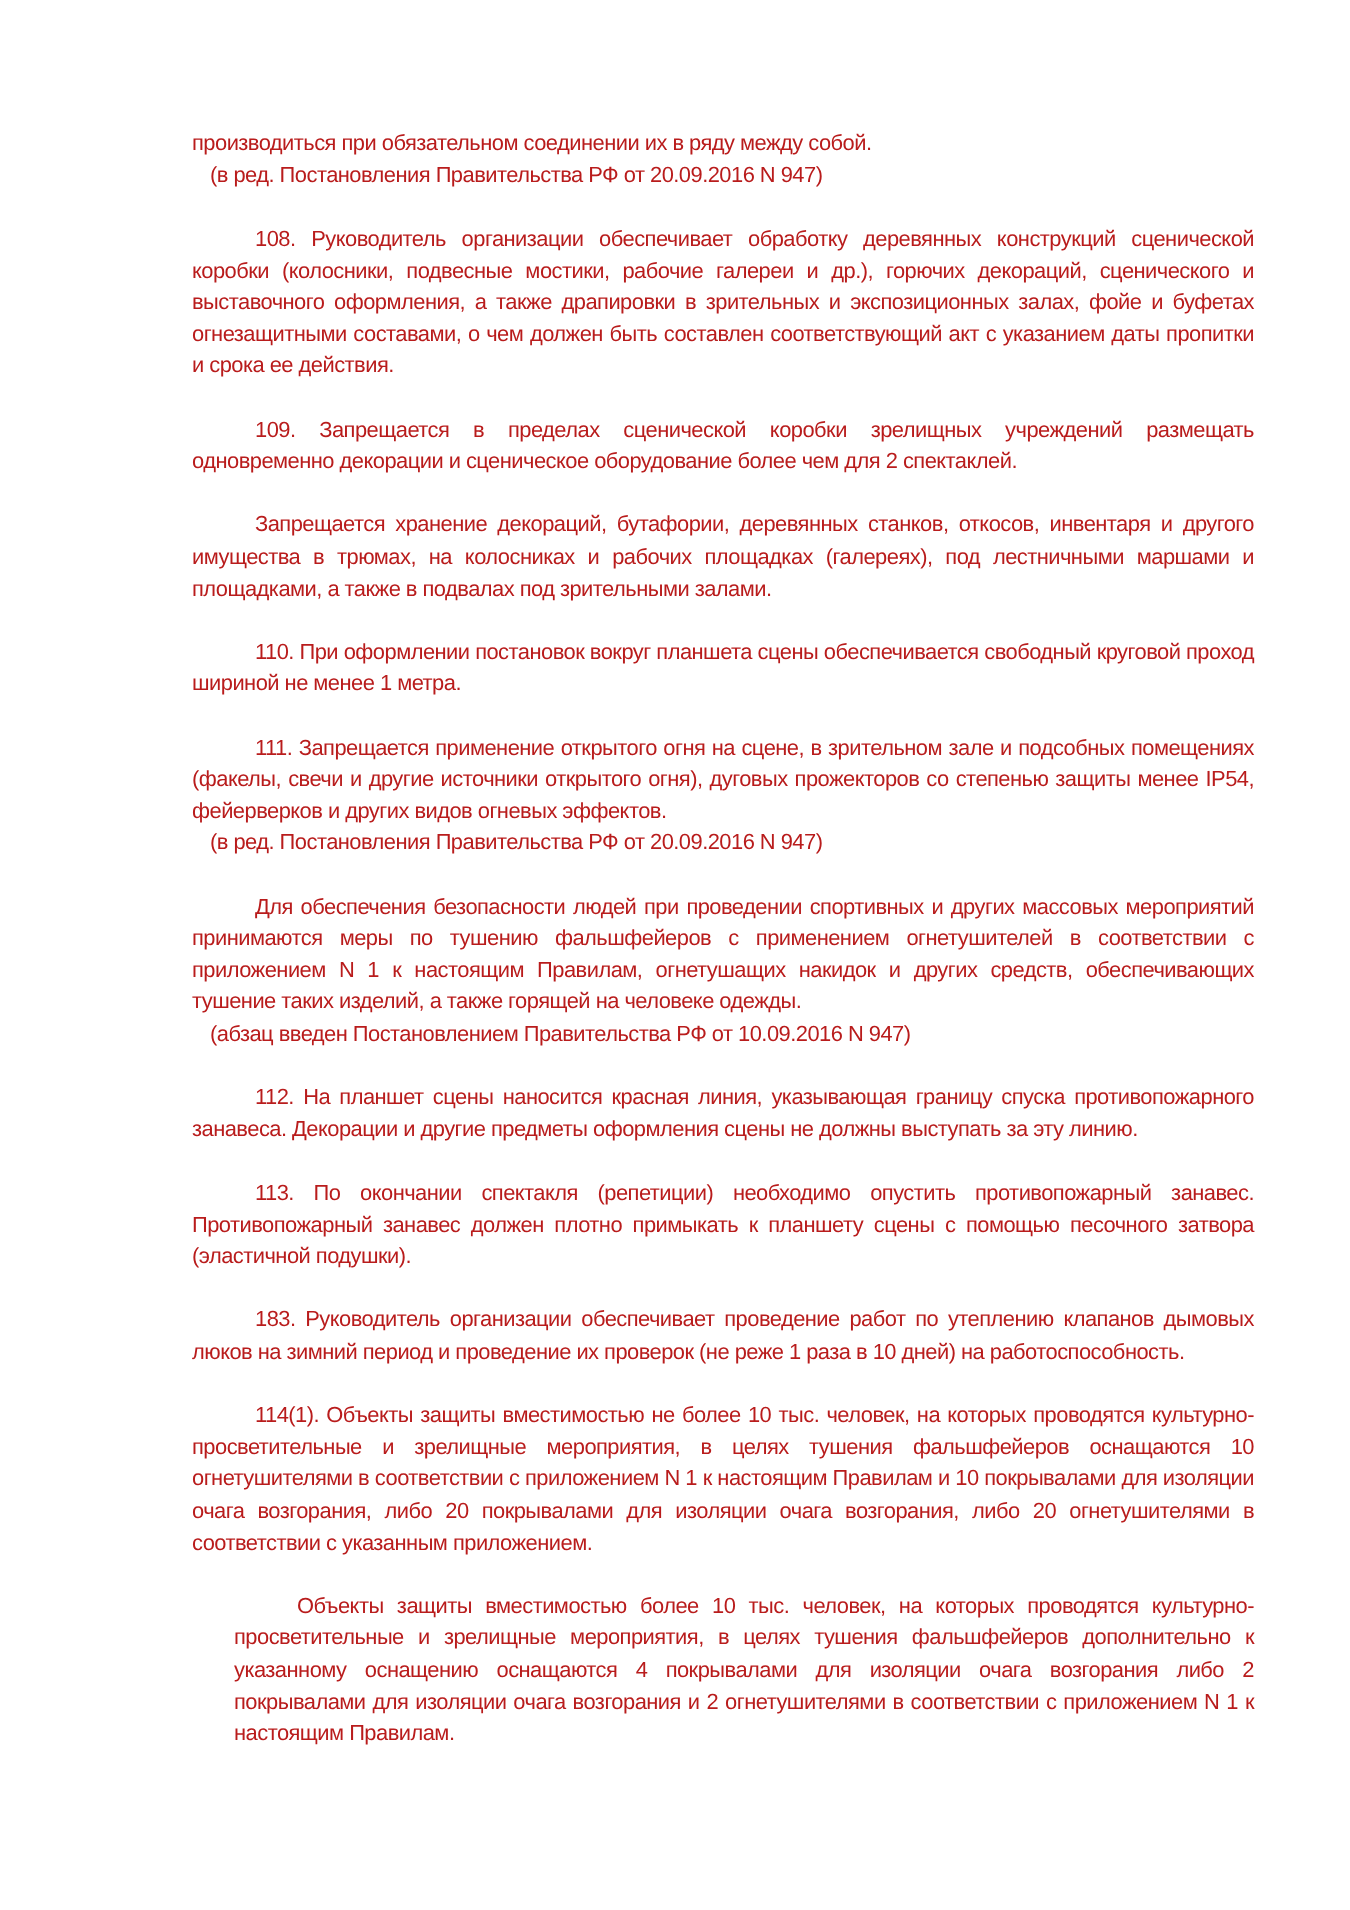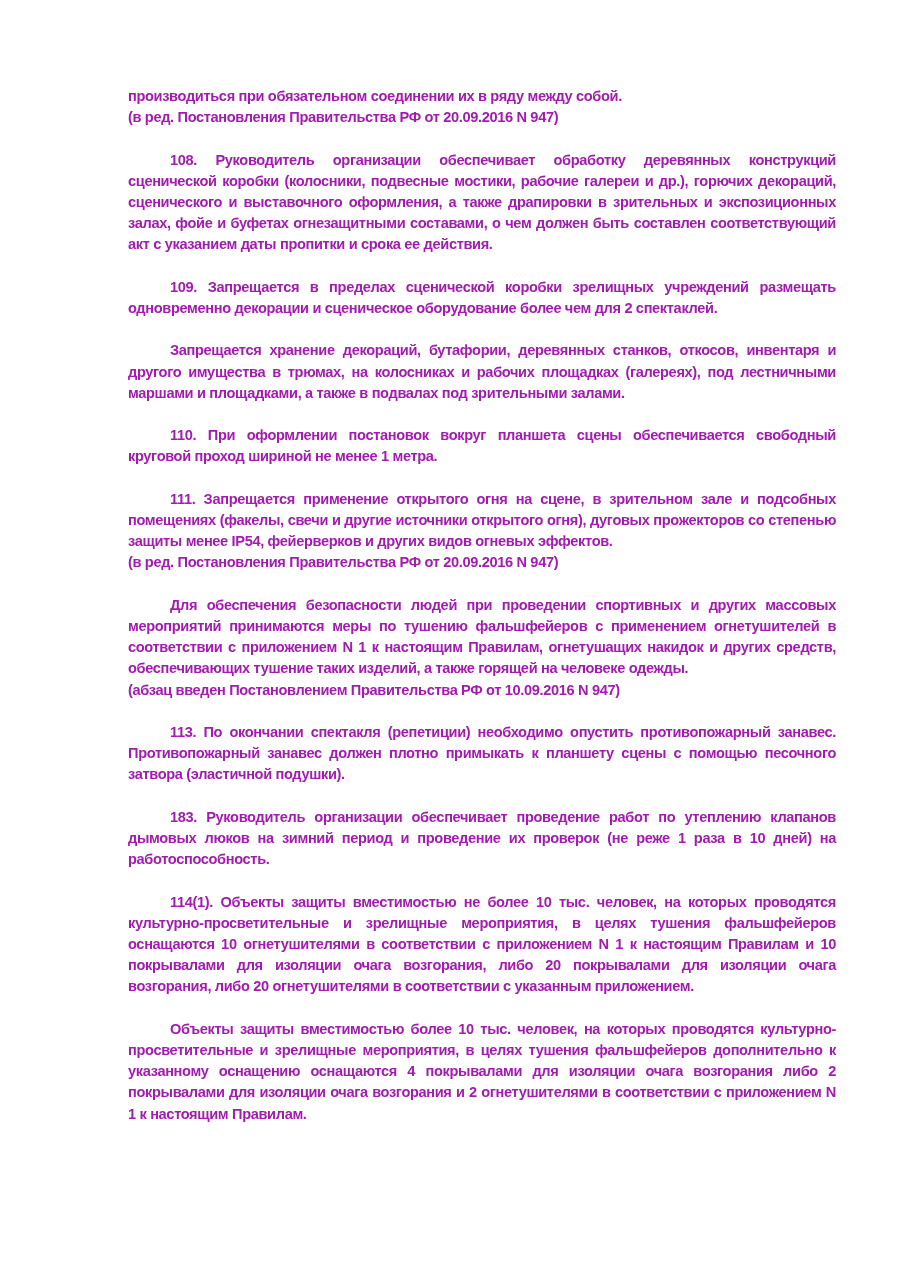--- a/index.html
+++ b/index.html
@@ -5,32 +5,31 @@
     html, body { margin: 0; padding: 0; background: #ffffff; }
     body { width: 900px; height: 1273px; position: relative; overflow: hidden; }
     .page {
       position: absolute;
       left: 128px;
       top: 86px;
       width: 708px;
       font-family: "Liberation Sans", sans-serif;
       font-size: 14.6px;
       line-height: 21.2px;
-      color: #a21caf;
+      color: #b91c1c;
       letter-spacing: -0.35px;
-      font-weight: bold;
     }
     .p {
       margin: 0 0 21.2px 0;
       text-align: justify;
       text-align-last: left;
     }
     .p.indent { text-indent: 42px; }
-    .p.tight { margin-bottom: 0; }
-    .note { display: block; text-indent: 0; text-align: left; }
+    .p.tight { margin-bottom: 0; margin-left: 28px; }
+    .note { display: block; text-indent: 0; text-align: left; margin-left: 12px; }
   </style>
 </head>
 <body>
 
 <div class="page">
 
   <p class="p">
     <span>производиться при обязательном соединении их в ряду между собой.</span>
     <span class="note">(в ред. Постановления Правительства РФ от 20.09.2016 N 947)</span>
   </p>
@@ -55,20 +54,23 @@
   <p class="p indent">
     <span>111. Запрещается применение открытого огня на сцене, в зрительном зале и подсобных помещениях (факелы, свечи и другие источники открытого огня), дуговых прожекторов со степенью защиты менее IP54, фейерверков и других видов огневых эффектов.</span>
     <span class="note">(в ред. Постановления Правительства РФ от 20.09.2016 N 947)</span>
   </p>
 
   <p class="p indent">
     <span>Для обеспечения безопасности людей при проведении спортивных и других массовых мероприятий принимаются меры по тушению фальшфейеров с применением огнетушителей в соответствии с приложением N 1 к настоящим Правилам, огнетушащих накидок и других средств, обеспечивающих тушение таких изделий, а также горящей на человеке одежды.</span>
     <span class="note">(абзац введен Постановлением Правительства РФ от 10.09.2016 N 947)</span>
   </p>
 
+  <p class="p indent">
+    <span>112. На планшет сцены наносится красная линия, указывающая границу спуска противопожарного занавеса. Декорации и другие предметы оформления сцены не должны выступать за эту линию.</span>
+  </p>
 
   <p class="p indent">
     <span>113. По окончании спектакля (репетиции) необходимо опустить противопожарный занавес. Противопожарный занавес должен плотно примыкать к планшету сцены с помощью песочного затвора (эластичной подушки).</span>
   </p>
 
   <p class="p indent">
     <span>183. Руководитель организации обеспечивает проведение работ по утеплению клапанов дымовых люков на зимний период и проведение их проверок (не реже 1 раза в 10 дней) на работоспособность.</span>
   </p>
 
   <p class="p indent">

